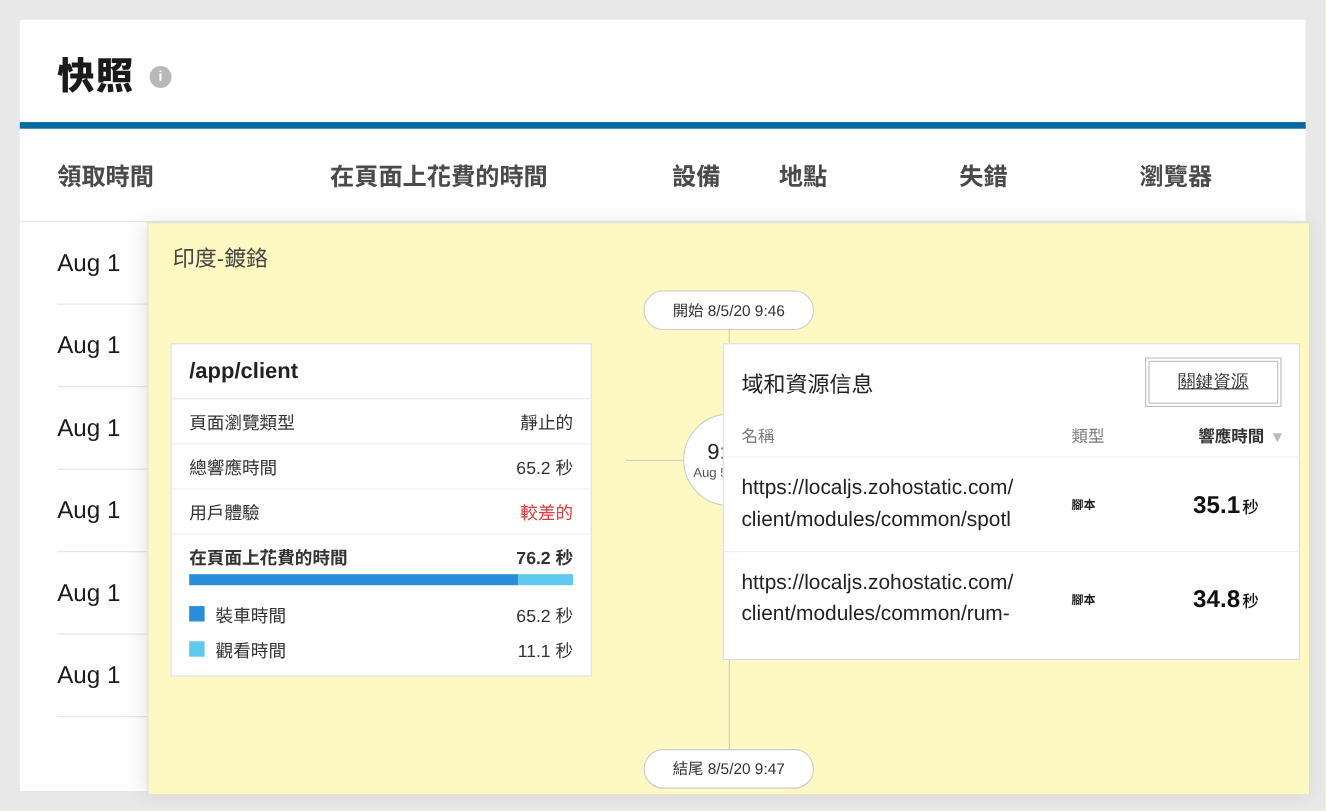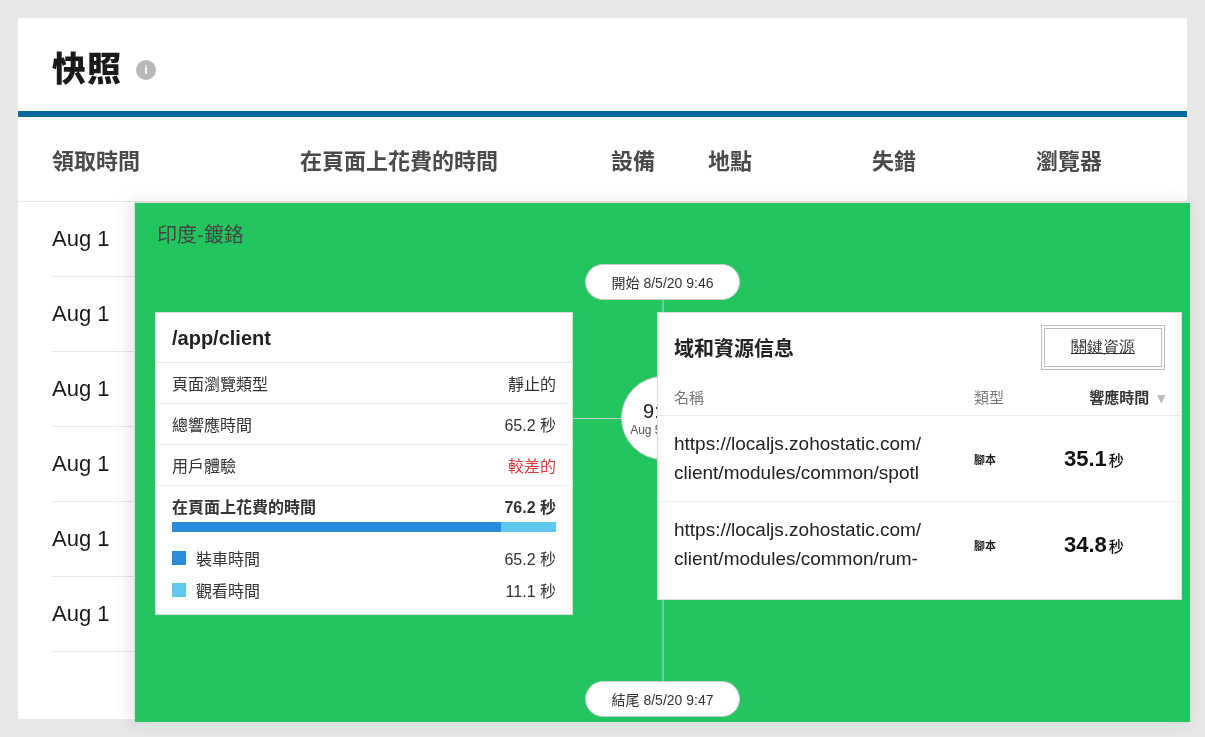--- a/index.html
+++ b/index.html
@@ -73,21 +73,21 @@
       color: #1a1a1a;
     }
 
     
     .popup {
       position: absolute;
       left: 116px;
       top: 184px;
       right: -4px;
       bottom: -4px;
-      background: #22c55e;
+      background: #fef9c3;
       border: 1px solid #ddd;
       box-shadow: -4px 0 16px rgba(0,0,0,0.1);
     }
     .popup-header {
       padding: 16px 22px;
       font-size: 20px;
       color: #444;
     }
     .timeline-wrap {
       position: relative;
@@ -150,21 +150,21 @@
       margin-left: 42px;
       width: 22px;
       height: 1px;
       background: #ccc;
     }
 
     .left-card {
       position: absolute;
       left: 20px;
       top: 48px;
-      width: 418px;
+      width: 383px;
       background: #fff;
       border: 1px solid #dcdcdc;
     }
     .left-card h3 {
       font-size: 20px;
       font-weight: 600;
       padding: 14px 16px 12px 16px;
       color: #222;
       border-bottom: 1px solid #e6e6e6;
     }
@@ -209,21 +209,21 @@
       padding-bottom: 12px;
     }
     .right-card-header {
       display: flex;
       justify-content: space-between;
       align-items: center;
       padding: 12px 16px 10px 16px;
     }
     .right-card-header h3 {
       font-size: 20px;
-      font-weight: 700;
+      font-weight: 400;
       color: #222;
     }
     .key-btn {
       border: 4px double #bdbdbd;
       background: #fff;
       padding: 8px 26px;
       font-size: 16px;
       color: #333;
       cursor: pointer;
       text-decoration: underline;
@@ -247,21 +247,21 @@
     }
     .tbl-row:last-child { border-bottom: none; }
     .tbl-row .c1 {
       flex: 0 0 300px;
       font-size: 19px;
       color: #222;
       line-height: 1.5;
       overflow: hidden;
     }
     .tbl-row .c2 { flex: 0 0 90px; font-size: 11px; font-weight: 700; color: #222; }
-    .tbl-row .c3 { flex: 1; text-align: left; font-size: 22px; font-weight: 700; color: #111; }
+    .tbl-row .c3 { flex: 1; text-align: center; font-size: 22px; font-weight: 700; color: #111; }
     .tbl-row .c3 .unit { font-size: 15px; font-weight: 500; margin-left: 2px; }
   </style>
 </head>
 <body>
 
 <div class="main-card">
 
   <div class="header">
     <h1>快照</h1>
     <span class="info-icon">i</span>

